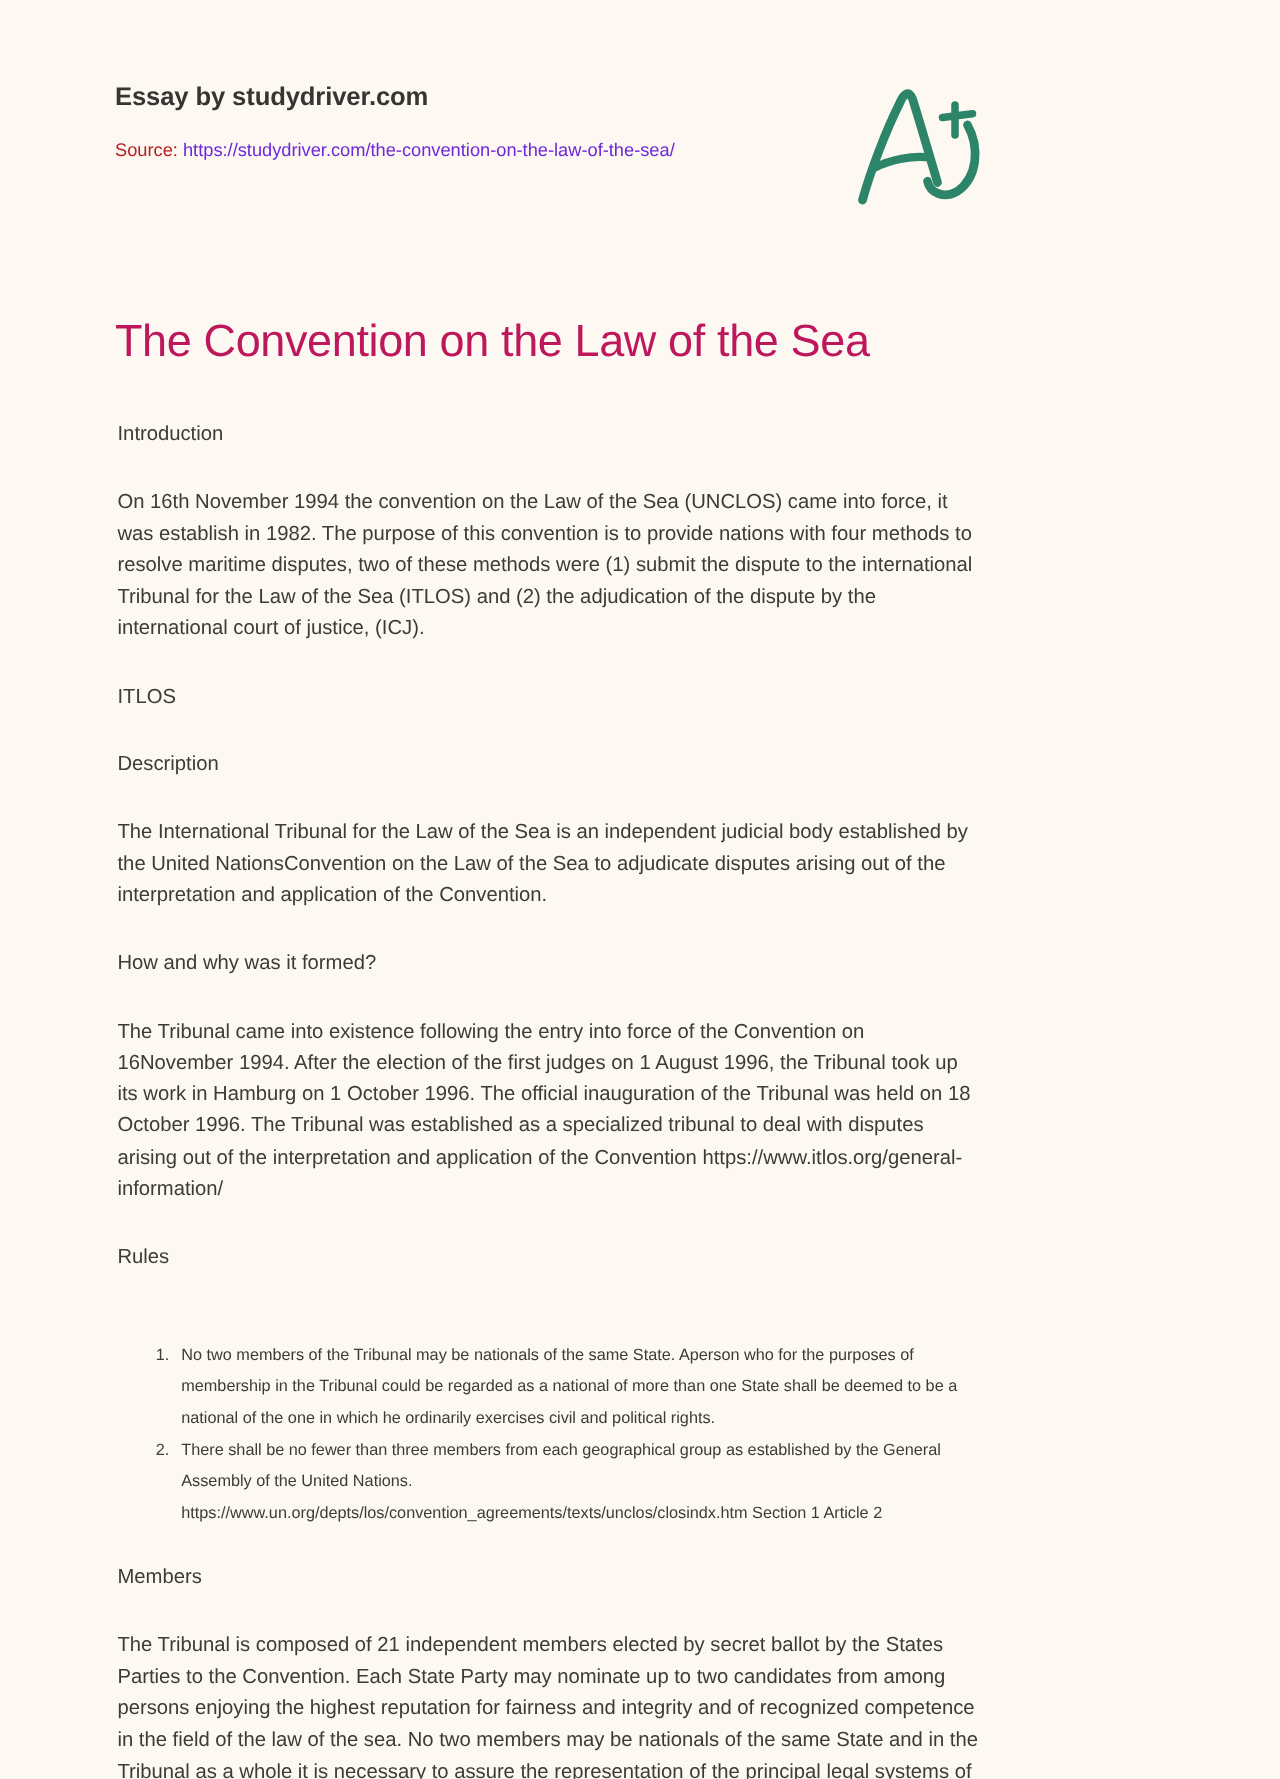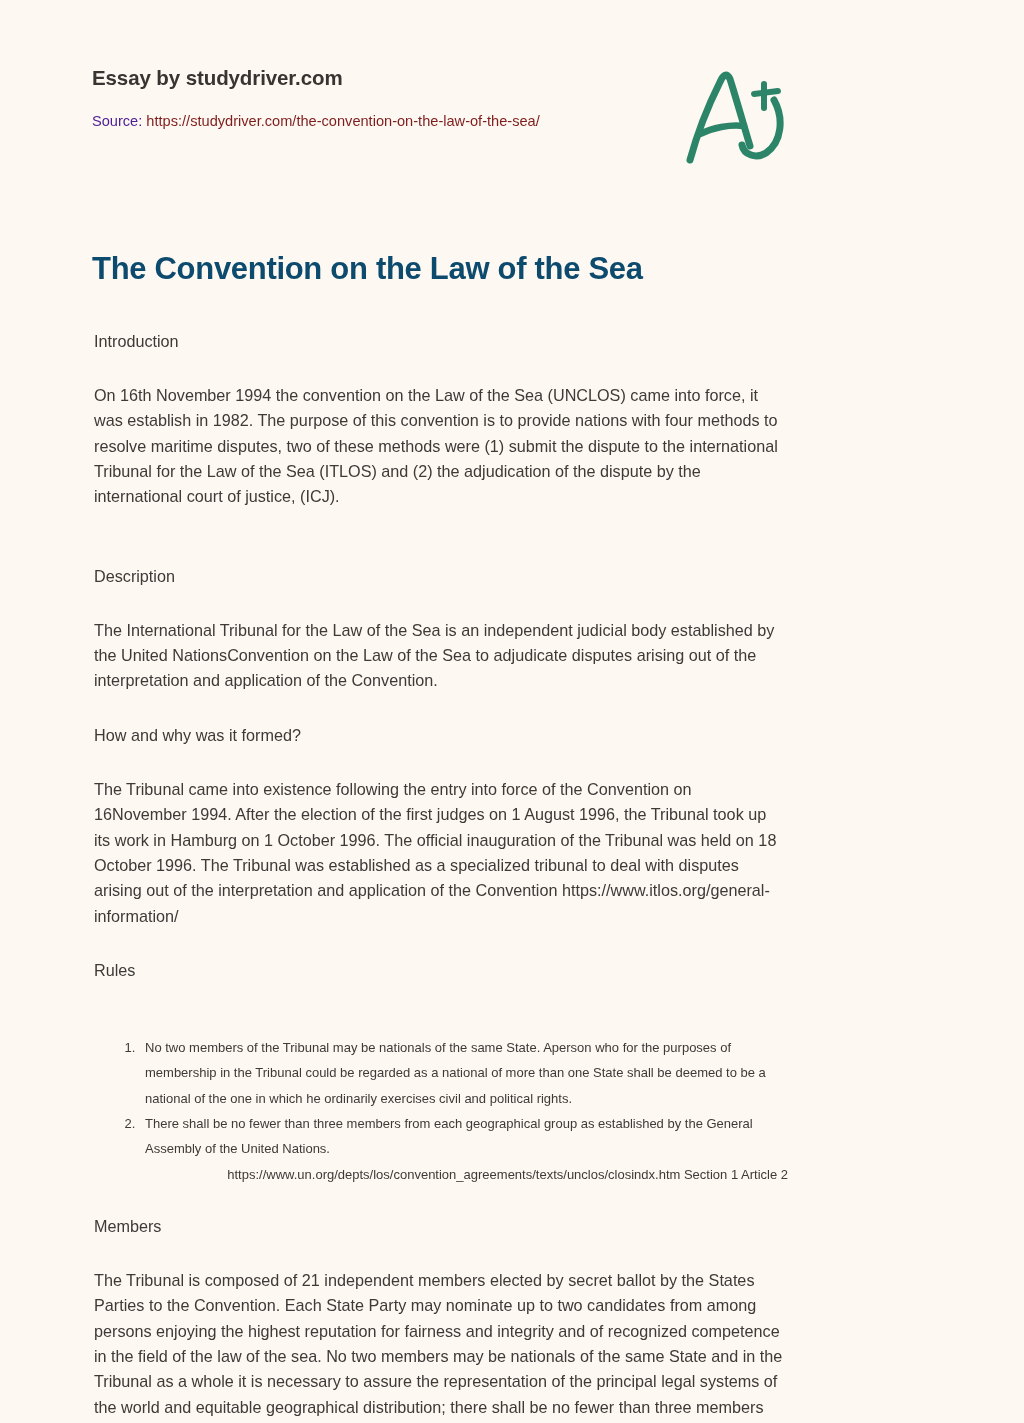--- a/index.html
+++ b/index.html
@@ -39,24 +39,24 @@
     margin: 0;
   }
   .source-line {
     margin-top: 21px;
     font-size: 14.6px;
     color: #8d8a86;
     line-height: 1.3;
     white-space: nowrap;
   }
   .source-label {
-    color: #4c1d95;
+    color: #b91c1c;
   }
   .source-url {
-    color: #7f1d1d;
+    color: #6d28d9;
     text-decoration: none;
   }
 
   .logo {
     position: absolute;
     top: 60px;
     right: 82px;
     width: 120px;
     height: 110px;
   }
@@ -65,23 +65,23 @@
     width: 120px;
     height: 110px;
   }
 
   
   .content {
     padding: 0 92px;
     box-sizing: border-box;
   }
   .doc-title {
-    font-size: 31px;
-    font-weight: bold;
-    color: #0c4a6e;
+    font-size: 36px;
+    font-weight: normal;
+    color: #be185d;
     letter-spacing: -0.3px;
     line-height: 1.25;
     margin: 50px 0 0 0;
   }
   .block {
     font-size: 16.2px;
     line-height: 25.3px;
     color: #3d3a38;
     margin: 2px;
     max-width: 848px;
@@ -99,21 +99,20 @@
   }
   ol.rules-list > li {
     padding-left: 6px;
     margin: 0;
   }
   ol.rules-list > li::marker {
     color: #3d3a38;
   }
   .sub-url {
     display: block;
-    text-align: right;
   }
 </style>
 </head>
 <body>
 
 <div class="page">
 
   <div class="header">
     <div class="brand-line">Essay by studydriver.com</div>
     <div class="source-line">
@@ -139,20 +138,21 @@
 
     <h1 class="doc-title">The Convention on the Law of the Sea</h1>
 
     <div class="spacer-lg"></div>
     <p class="block">Introduction</p>
 
     <div class="spacer-md"></div>
     <p class="block">On 16th November 1994 the convention on the Law of the Sea (UNCLOS) came into force, it was establish in 1982. The purpose of this convention is to provide nations with four methods to resolve maritime disputes, two of these methods were (1) submit the dispute to the international Tribunal for the Law of the Sea (ITLOS) and (2) the adjudication of the dispute by the international court of justice, (ICJ).</p>
 
     <div class="spacer-md"></div>
+    <p class="block">ITLOS</p>
 
     <div class="spacer-md"></div>
     <p class="block">Description</p>
 
     <div class="spacer-md"></div>
     <p class="block">The International Tribunal for the Law of the Sea is an independent judicial body established by the United NationsConvention on the Law of the Sea to adjudicate disputes arising out of the interpretation and application of the Convention.</p>
 
     <div class="spacer-md"></div>
     <p class="block">How and why was it formed?</p>
 

